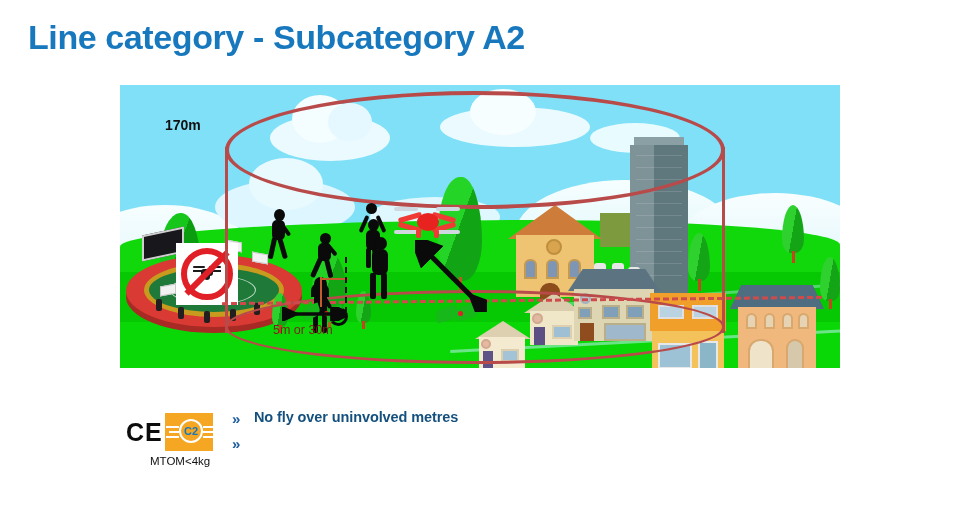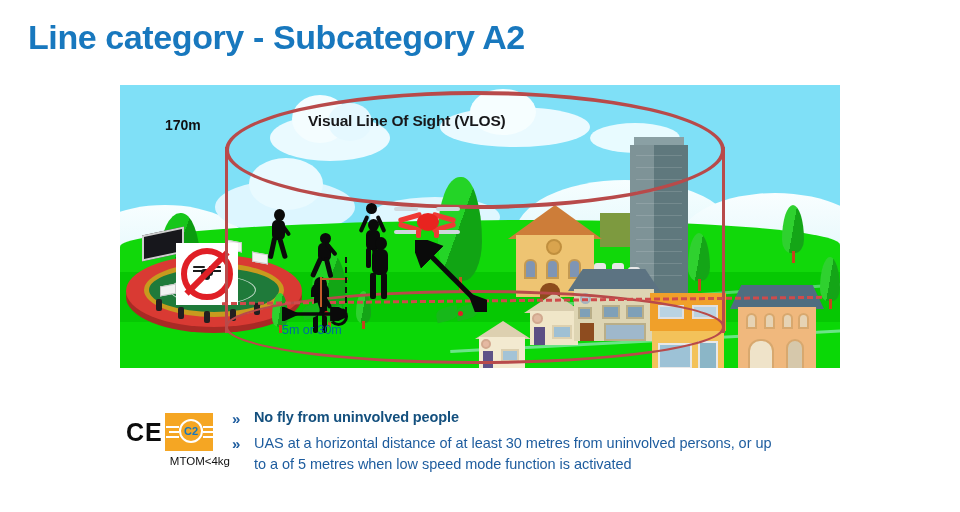--- a/index.html
+++ b/index.html
@@ -274,22 +274,22 @@
   .drone{ position:absolute; left:276px; top:118px; width:62px; height:34px; }
   .drone-body{ position:absolute; left:21px; top:10px; width:22px; height:18px; background:#e8231f; border-radius:50%; }
   .drone-arm{ position:absolute; height:5px; background:#ef3a35; border-radius:2px; }
   .drone-leg{ position:absolute; width:5px; height:9px; background:#ef3a35; border-radius:2px; }
   .drone-rotor{ position:absolute; width:24px; height:4px; background:#cfd8de; border-radius:3px; }
 
   
   .arrow-diag{ position:absolute; left:295px; top:155px; width:72px; height:72px; }
   .arr-h{ position:absolute; left:162px; top:222px; width:64px; height:14px; }
   .dist-label{
-    position:absolute; left:162px; top:238px;
-    font-size:12.5px; color:#0369a1; white-space:nowrap;
+    position:absolute; left:153px; top:238px;
+    font-size:12.5px; color:#7f1d1d; white-space:nowrap;
   }
   .vert-dash{ position:absolute; left:225px; top:172px; width:0; height:56px; border-left:2px dashed #111; }
   .fence{ position:absolute; left:200px; top:192px; width:2px; height:30px; background:#c45c2b; }
   .fence2{ position:absolute; left:200px; top:193px; width:28px; height:2px; background:#c45c2b; }
 
   
   .footer{ position:absolute; left:120px; top:400px; width:760px; height:110px; }
 
   .ce-mark{
     position:absolute; left:6px; top:18px;
@@ -308,21 +308,21 @@
   .c2-text{ font-size:11px; font-weight:bold; color:#1878be; line-height:1; }
   .c2-wing{ position:absolute; height:2px; background:#ffffff; }
   .c2-wing.wl1{ left:1px; top:13px; width:13px; }
   .c2-wing.wl2{ left:4px; top:18px; width:10px; }
   .c2-wing.wl3{ left:1px; top:23px; width:13px; }
   .c2-wing.wr1{ left:38px; top:13px; width:13px; }
   .c2-wing.wr2{ left:38px; top:18px; width:10px; }
   .c2-wing.wr3{ left:38px; top:23px; width:13px; }
   .mtom{
     position:absolute; left:30px; top:55px; width:80px;
-    text-align:right; font-size:11.5px; color:#111;
+    text-align:left; font-size:11.5px; color:#111;
   }
 
   .bullets{ position:absolute; left:112px; top:8px; width:640px; }
   .bullet-row{ position:relative; display:flex; align-items:flex-start; margin-bottom:4px; }
   .chev{
     width:22px; flex:0 0 22px; color:#1d5c9e;
     font-size:15px; font-weight:bold; line-height:1.35;
     padding-top:1px;
   }
   .b-strong{
@@ -478,21 +478,20 @@
     </div>
   <div class="cypress cy2">
       <div class="c"></div>
       <div class="t"></div>
     </div>
 
   <div class="vlos-left"></div>
   <div class="vlos-right"></div>
   <div class="vlos-bottom"></div>
   <div class="vlos-top"></div>
-  <div class="vlos-label">Visual Line Of Sight (VLOS)</div>
   <div class="h120-label">170m</div>
 
   <div class="dash-line"></div>
 
   <div>
 
     <div class="p-head" style="left:248px;top:134px;width:11px;height:12px"></div>
     <div class="p-body" style="left:246px;top:145px;width:14px;height:20px;border-radius:5px"></div>
     <div class="p-body" style="left:242px;top:130px;width:4px;height:18px;transform:rotate(24deg);border-radius:2px"></div>
     <div class="p-body" style="left:259px;top:130px;width:4px;height:18px;transform:rotate(-24deg);border-radius:2px"></div>
@@ -580,21 +579,20 @@
     <div class="c2-wing wr3"></div>
     <div class="c2-circle">
       <span class="c2-text">C2</span>
     </div>
   </div>
   <div class="mtom">MTOM&lt;4kg</div>
 
   <div class="bullets">
     <div class="bullet-row">
       <span class="chev">»</span>
-      <span class="b-strong">No fly from uninvolved people</span>
+      <span class="b-strong">No fly over uninvolved metres</span>
     </div>
     <div class="bullet-row">
       <span class="chev">»</span>
-      <span class="b-body">UAS at a horizontal distance of at least 30 metres from uninvolved persons, or up to a of 5 metres when low speed mode function is activated</span>
     </div>
   </div>
 
 </div>
 
 </body></html>

